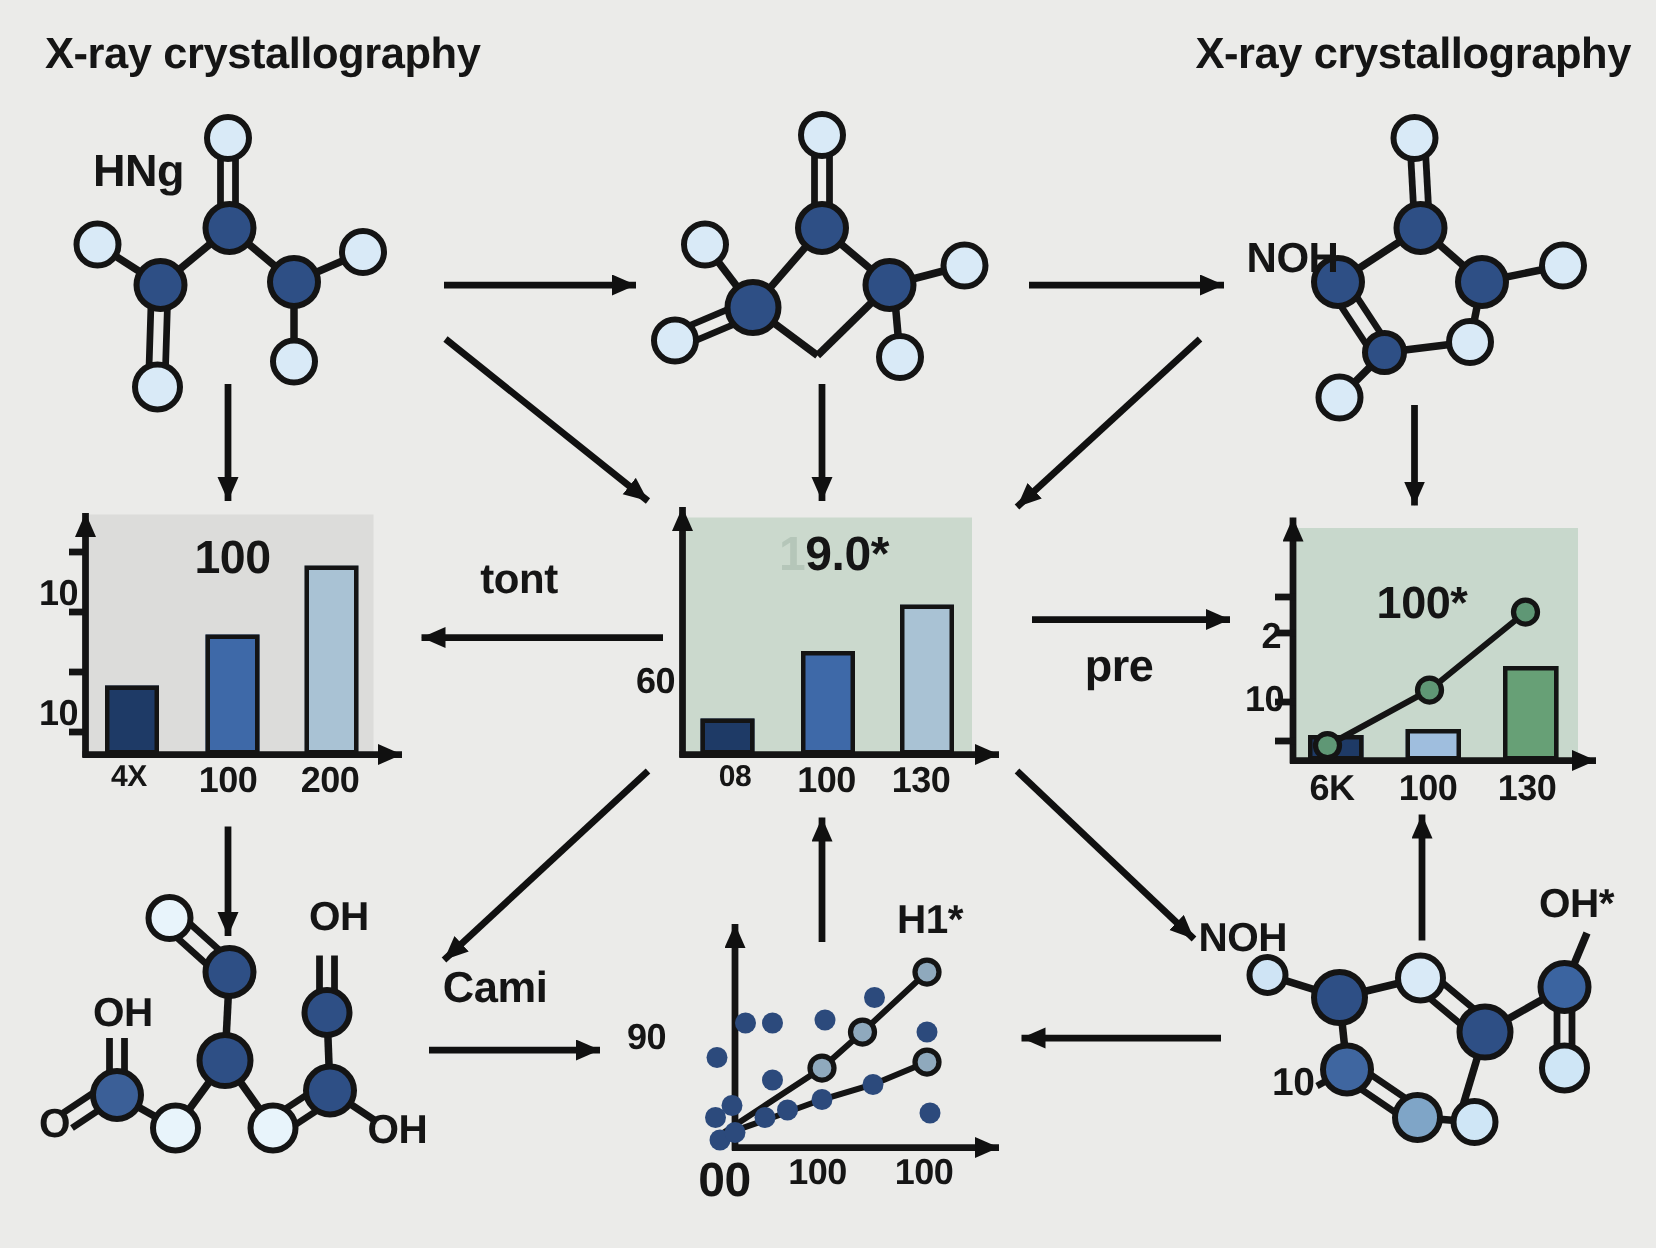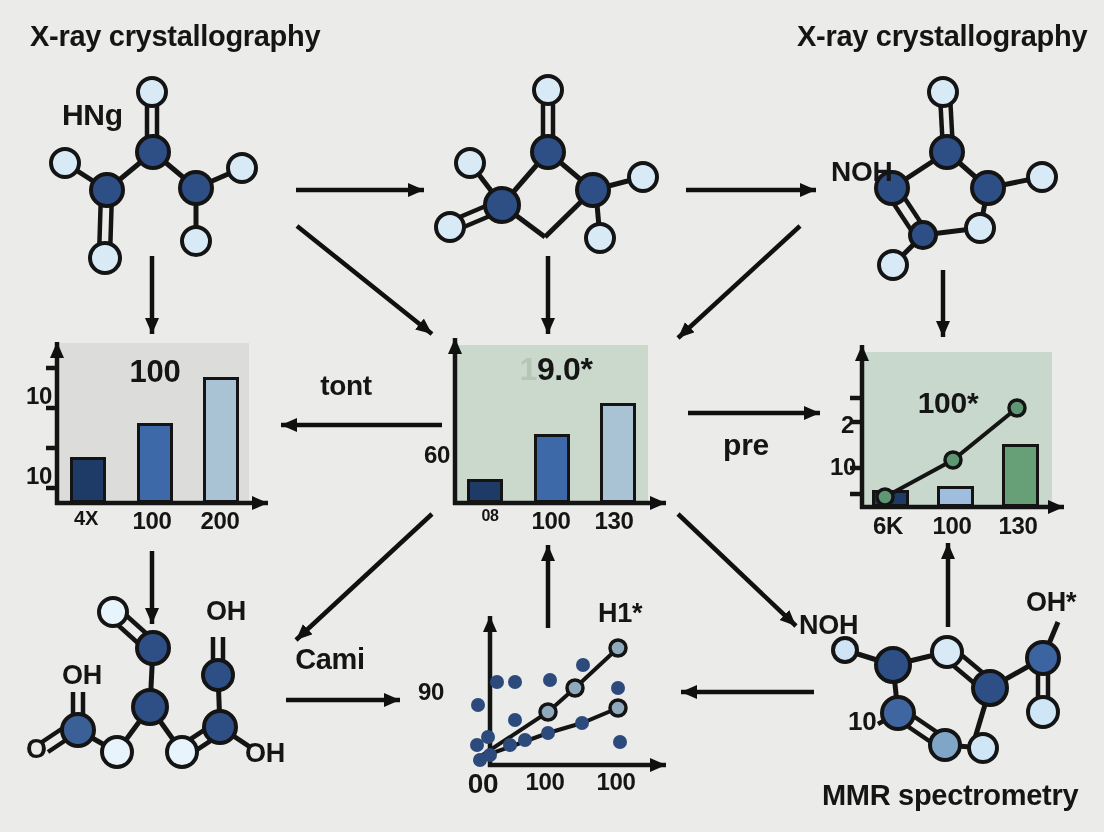--- a/index.html
+++ b/index.html
@@ -274,21 +274,21 @@
 
   <div class="lbl c" style="left:155px;top:354px;font-size:31px;">100</div>
   <div class="lbl" style="left:26px;top:382px;font-size:24px;">10</div>
   <div class="lbl" style="left:26px;top:462px;font-size:24px;">10</div>
   <div class="lbl c" style="left:86px;top:507px;font-size:20px;">4X</div>
   <div class="lbl c" style="left:152px;top:507px;font-size:24px;">100</div>
   <div class="lbl c" style="left:220px;top:507px;font-size:24px;">200</div>
 
   <div class="lbl c" style="left:556px;top:351px;font-size:32px;"><span class="ghost">1</span><span>9.0*</span></div>
   <div class="lbl" style="left:424px;top:441px;font-size:24px;">60</div>
-  <div class="lbl c" style="left:490px;top:507px;font-size:16px;">08</div>
+  <div class="lbl c" style="left:490px;top:507px;font-size:20px;">08</div>
   <div class="lbl c" style="left:551px;top:507px;font-size:24px;">100</div>
   <div class="lbl c" style="left:614px;top:507px;font-size:24px;">130</div>
 
   <div class="lbl c" style="left:948px;top:386px;font-size:30px;">100*</div>
   <div class="lbl" style="left:841px;top:411px;font-size:24px;">2</div>
   <div class="lbl" style="left:830px;top:453px;font-size:24px;">10</div>
   <div class="lbl c" style="left:888px;top:512px;font-size:24px;">6K</div>
   <div class="lbl c" style="left:952px;top:512px;font-size:24px;">100</div>
   <div class="lbl c" style="left:1018px;top:512px;font-size:24px;">130</div>
 
@@ -296,22 +296,21 @@
   <div class="lbl c" style="left:746px;top:428px;font-size:30px;text-align:center;">pre</div>
   <div class="lbl c" style="left:330px;top:643px;font-size:29px;">Cami</div>
 
   <div class="lbl" style="left:206px;top:596px;font-size:27px;">OH</div>
   <div class="lbl" style="left:62px;top:660px;font-size:27px;">OH</div>
   <div class="lbl" style="left:26px;top:734px;font-size:27px;">O</div>
   <div class="lbl" style="left:245px;top:738px;font-size:27px;">OH</div>
 
   <div class="lbl" style="left:418px;top:678px;font-size:24px;">90</div>
   <div class="lbl" style="left:598px;top:598px;font-size:27px;">H1*</div>
-  <div class="lbl c" style="left:483px;top:768px;font-size:28px;">00</div>
+  <div class="lbl c" style="left:483px;top:768px;font-size:32px;">00</div>
   <div class="lbl c" style="left:545px;top:768px;font-size:24px;">100</div>
   <div class="lbl c" style="left:616px;top:768px;font-size:24px;">100</div>
 
   <div class="lbl" style="left:799px;top:610px;font-size:27px;">NOH</div>
   <div class="lbl" style="left:1026px;top:587px;font-size:27px;">OH*</div>
   <div class="lbl" style="left:848px;top:706px;font-size:26px;">10</div>
-  <div class="lbl" style="left:822px;top:779px;font-size:29px;">MMR spectrometry</div>
 
 </div>
 
 </body></html>

